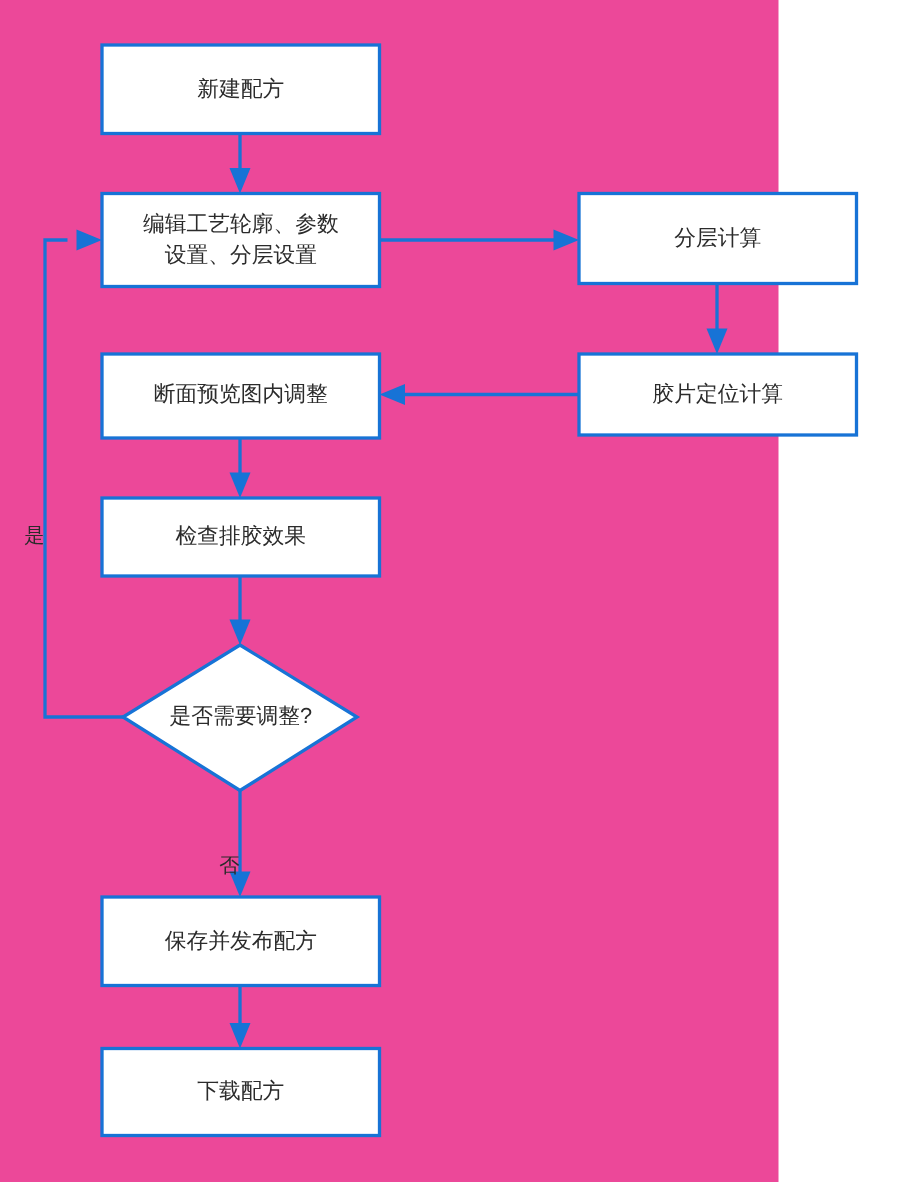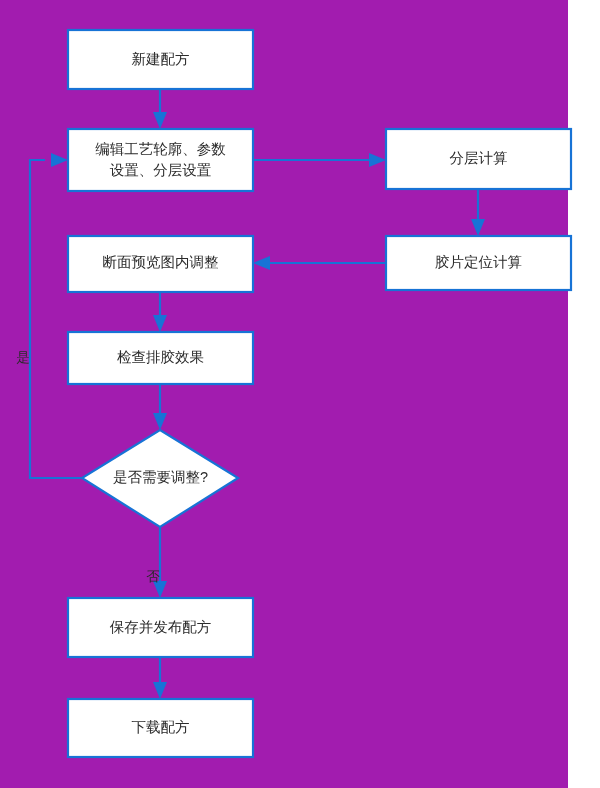--- a/index.html
+++ b/index.html
@@ -9,23 +9,23 @@
     background: #ffffff;
   }
   body {
     width: 600px;
     height: 788px;
     font-family: "Liberation Sans", "DejaVu Sans", sans-serif;
     overflow: hidden;
   }
   #flowchart-root {
     position: relative;
-    width: 568px;
+    width: 519px;
     height: 788px;
-    background: #a21caf;
+    background: #ec4899;
   }
   svg.diagram {
     display: block;
     width: 600px;
     height: 788px;
   }
   .node-rect {
     fill: #ffffff;
     stroke: #1773d6;
     stroke-width: 2.2;

